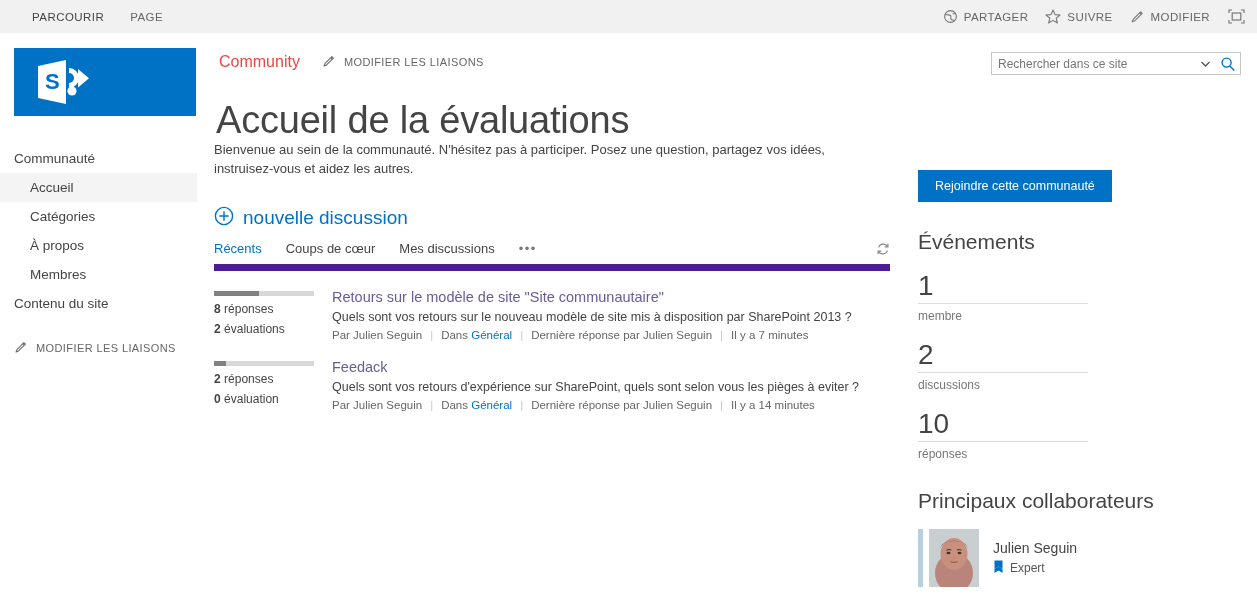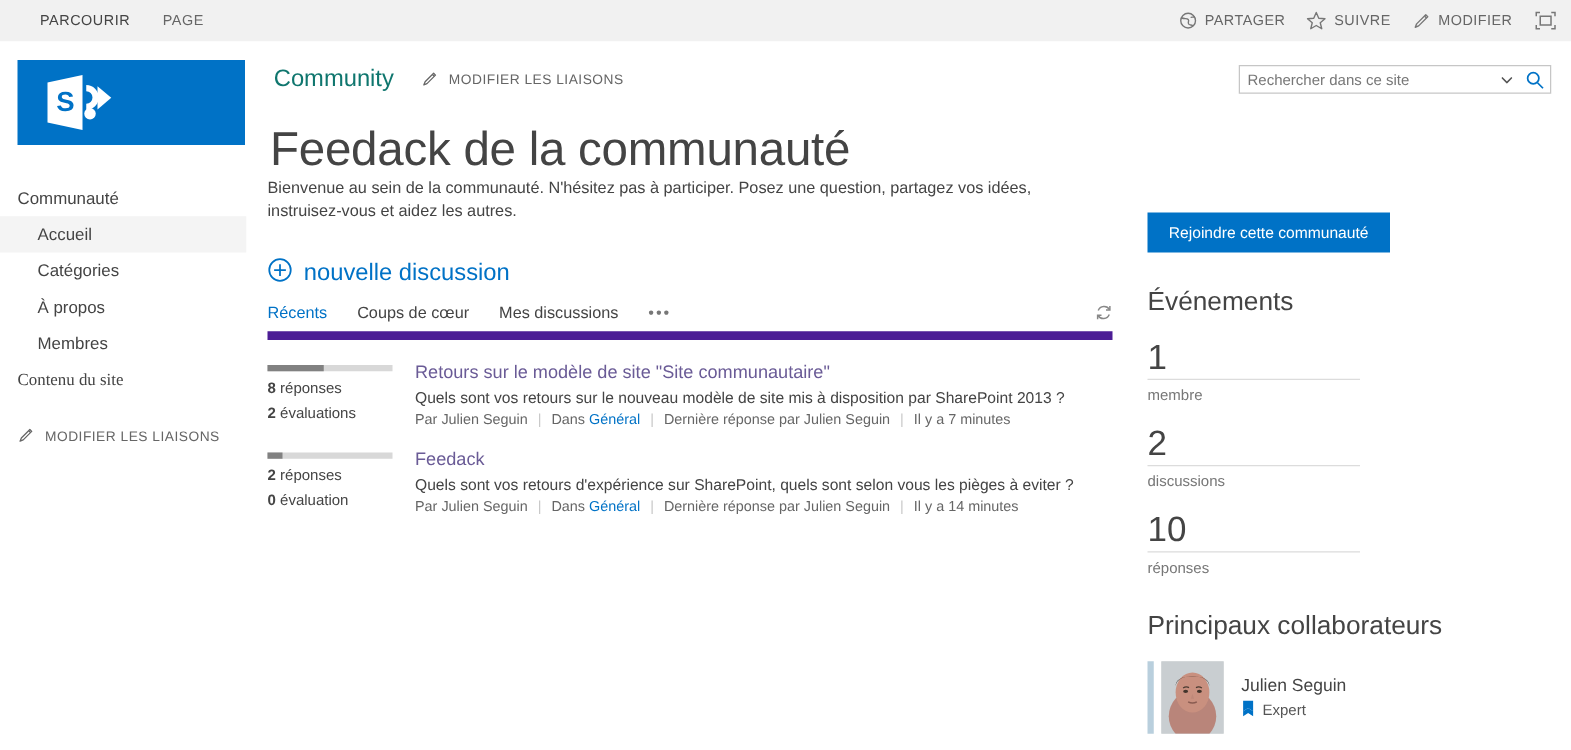--- a/index.html
+++ b/index.html
@@ -49,34 +49,34 @@
   .nav { position: absolute; top: 111px; left: 0; width: 197px; }
   .nav-head {
     font-size: 13.5px; color: #444; padding: 7px 0 7px 14px;
   }
   .nav-item {
     font-size: 13.5px; color: #444; padding: 7px 0 7px 30px;
     cursor: pointer;
   }
   .nav-item.selected { background: #f4f4f4; }
   .nav-sitecontent {
-    font-size: 13.5px; color: #444; padding: 7px 0 7px 14px; cursor: pointer; font-family: Liberation Serif, serif;
+    font-size: 13.5px; color: #444; padding: 7px 0 7px 14px; cursor: pointer;
   }
   .nav-editlinks {
     display: flex; align-items: center; gap: 8px;
     font-size: 11px; letter-spacing: .4px; color: #666;
     padding: 22px 0 0 14px; cursor: pointer; text-transform: uppercase;
   }
 
   
   .breadcrumb-row {
     position: absolute; top: 53px; left: 219px;
     display: flex; align-items: center; gap: 22px;
   }
-  .crumb { font-size: 19px; color: #0f766e; cursor: pointer; }
+  .crumb { font-size: 16px; color: #ef4444; cursor: pointer; }
   .edit-links-top {
     display: flex; align-items: center; gap: 8px;
     font-size: 11px; letter-spacing: .4px; color: #666; cursor: pointer;
     text-transform: uppercase;
   }
   .page-title {
     position: absolute; top: 74px; left: 216px;
     font-size: 38px; font-weight: normal; color: #444; letter-spacing: -.2px;
   }
 
@@ -252,21 +252,21 @@
     <span>
       <svg width="14" height="14" viewBox="0 0 15 15">
         <path d="M2.2 12.8 L3.3 10.1 L10.6 2.8 L12.2 4.4 L4.9 11.7 Z" fill="none" stroke="#666" stroke-width="1.1" stroke-linejoin="round"></path>
         <path d="M9.6 3.8 L11.2 5.4" stroke="#666" stroke-width="1.1"></path>
       </svg>
     </span>
     <span>MODIFIER LES LIAISONS</span>
   </span>
 </div>
 
-<h1 class="page-title">Feedack de la communauté</h1>
+<h1 class="page-title">Accueil de la évaluations</h1>
 
 <div class="searchbox">
   <input class="search-input" type="text" placeholder="Rechercher dans ce site" style="">
   <span class="search-caret">
     <svg width="9" height="6" viewBox="0 0 9 6">
         <path d="M0.5 1 L4.5 5 L8.5 1" fill="none" stroke="#555" stroke-width="1.3"></path>
       </svg>
   </span>
   <span class="search-go">
     <svg width="16" height="16" viewBox="0 0 16 16">

